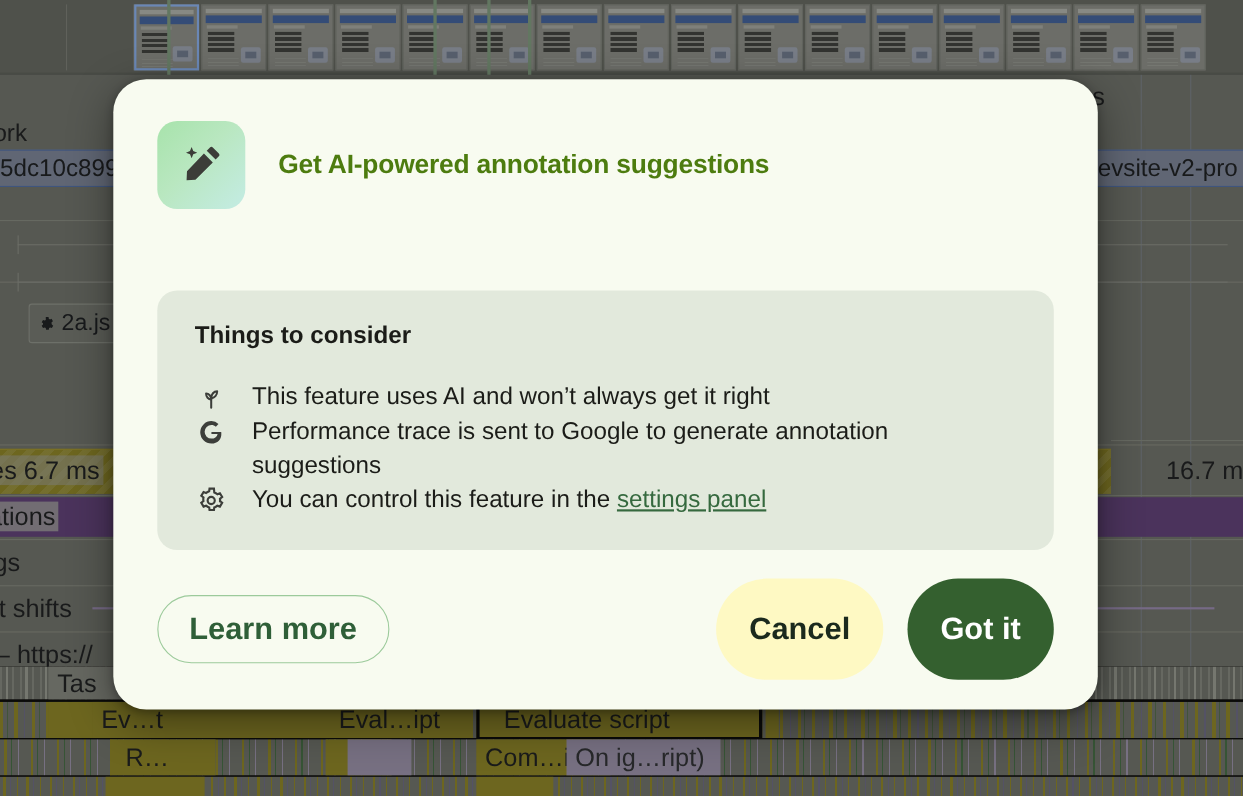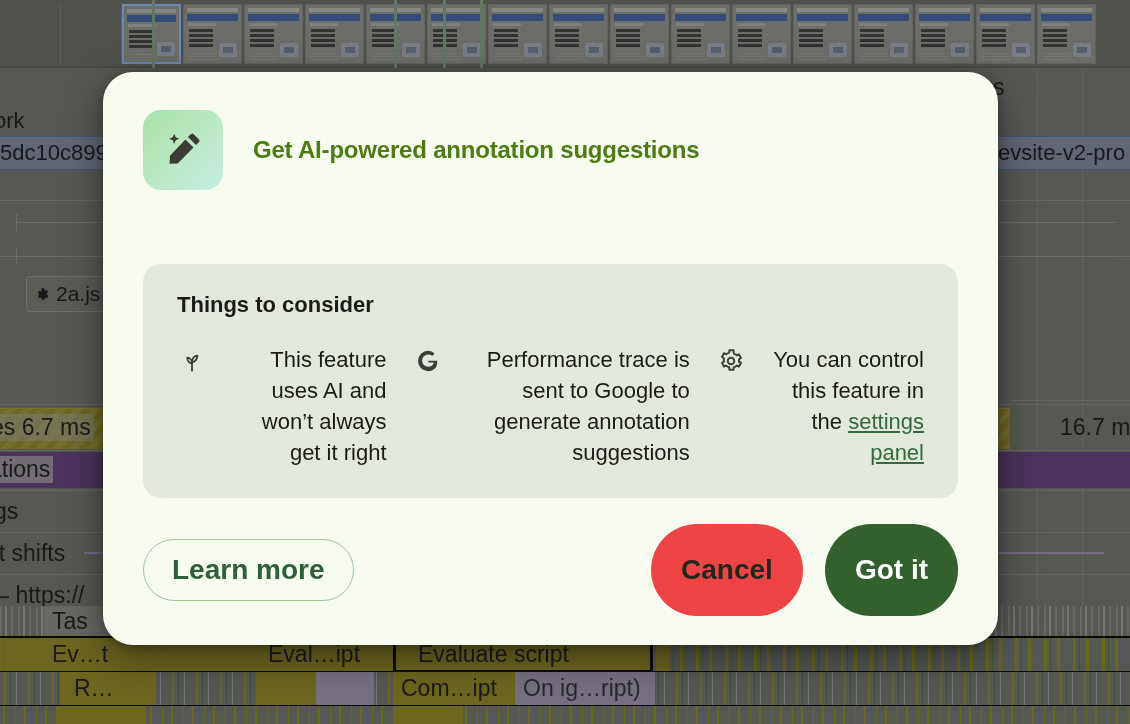--- a/index.html
+++ b/index.html
@@ -172,21 +172,21 @@
     position: absolute;
     box-sizing: border-box;
     font-size: 23px;
     color: #17191b;
     display: flex;
     align-items: center;
     padding-left: 8px;
     white-space: nowrap;
     overflow: hidden;
   }
-  .fb-olive { background: #8e8420; }
+  .fb-olive { background: #8e8420; margin-left: 40px; }
   .fb-purple{ background: #9d93ae; color:#2a2c30; }
   .fb-selected { border: 3px solid #000; }
   .fb-task { background: #84877f; color:#17191b; }
 
   
   .dimmer {
     position: absolute;
     inset: 0;
     background: rgba(32,34,30,0.30);
     pointer-events: none;
@@ -239,23 +239,21 @@
     margin-top: 40px;
   }
   .consider-title {
     font-size: 22px;
     font-weight: bold;
     color: #1b1c18;
     margin-bottom: 26px;
   }
   .consider-list {
     display: flex;
-    flex-direction: row;
-    gap: 26px;
-    text-align: right;
+    flex-direction: column;
   }
   .consider-item {
     display: flex;
     align-items: flex-start;
     gap: 22px;
   }
   .ci-icon {
     width: 30px;
     height: 30px;
     flex: 0 0 auto;
@@ -293,21 +291,21 @@
     white-space: nowrap;
   }
   .btn-learn {
     background: transparent;
     border: 1px solid #9cca9b;
     color: #2f5f38;
     padding: 14px 28px;
   }
   .btn-group { display: flex; gap: 22px; }
   .btn-cancel {
-    background: #ef4444;
+    background: #fef9c3;
     color: #1b2a1d;
     padding: 30px 30px;
   }
   .btn-gotit {
     background: #34602f;
     color: #ffffff;
     padding: 15px 30px;
   }
 </style>
 </head>

